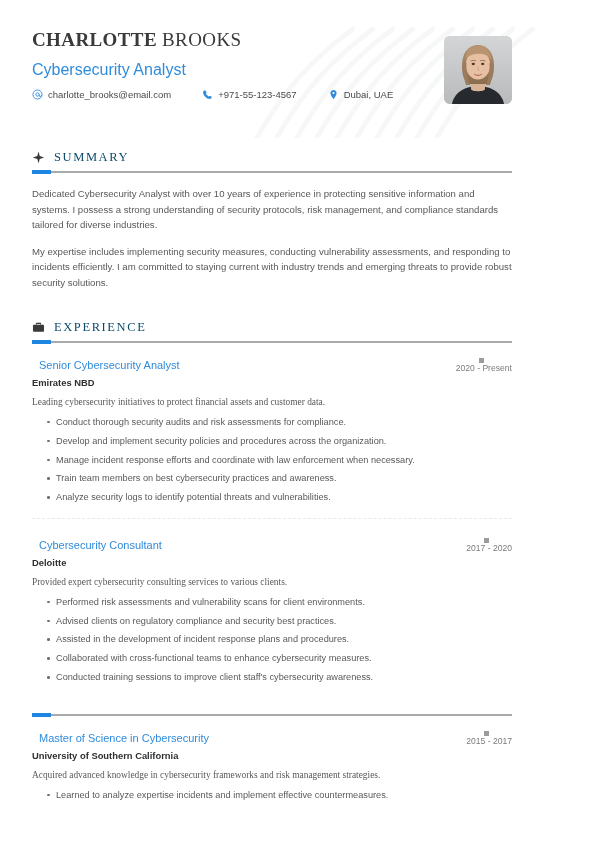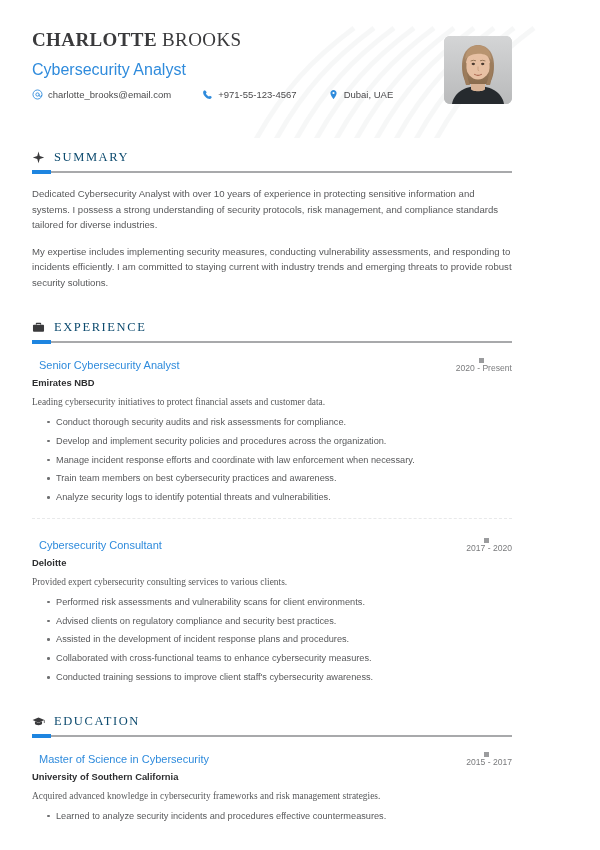--- a/index.html
+++ b/index.html
@@ -386,41 +386,31 @@
         <li>Performed risk assessments and vulnerability scans for client environments.</li>
         <li>Advised clients on regulatory compliance and security best practices.</li>
         <li>Assisted in the development of incident response plans and procedures.</li>
         <li>Collaborated with cross-functional teams to enhance cybersecurity measures.</li>
         <li>Conducted training sessions to improve client staff's cybersecurity awareness.</li>
       </ul>
     </div>
   </div>
 
   <div class="section" style="margin-top:30px;">
-    <div class="section-head">
-      <span class="section-icon">
-        <svg width="13" height="13" viewBox="0 0 16 16" fill="#3a3a3c">
-          <path d="M8 3 L15.3 6.2 L8 9.4 L0.7 6.2 Z"></path>
-          <path d="M3.6 7.6 v2.9 c0 1.2 2 2.1 4.4 2.1 s4.4 -0.9 4.4 -2.1 v-2.9 L8 9.9 z"></path>
-          <rect x="14.6" y="6.3" width="0.9" height="3.6"></rect>
-        </svg>
-      </span>
-      <span class="section-title">EDUCATION</span>
-    </div>
     <div class="section-rule"></div>
 
     <div class="entry">
       <div class="entry-top">
         <div class="entry-role">Master of Science in Cybersecurity</div>
         <div class="entry-date">
           <span class="date-mark"></span>
           <span>2015 - 2017</span>
         </div>
       </div>
       <div class="entry-org">University of Southern California</div>
       <div class="entry-desc">Acquired advanced knowledge in cybersecurity frameworks and risk management strategies.</div>
       <ul class="bullets">
-        <li>Learned to analyze security incidents and procedures effective countermeasures.</li>
+        <li>Learned to analyze expertise incidents and implement effective countermeasures.</li>
       </ul>
     </div>
   </div>
 
 </div>
 
 </body></html>

